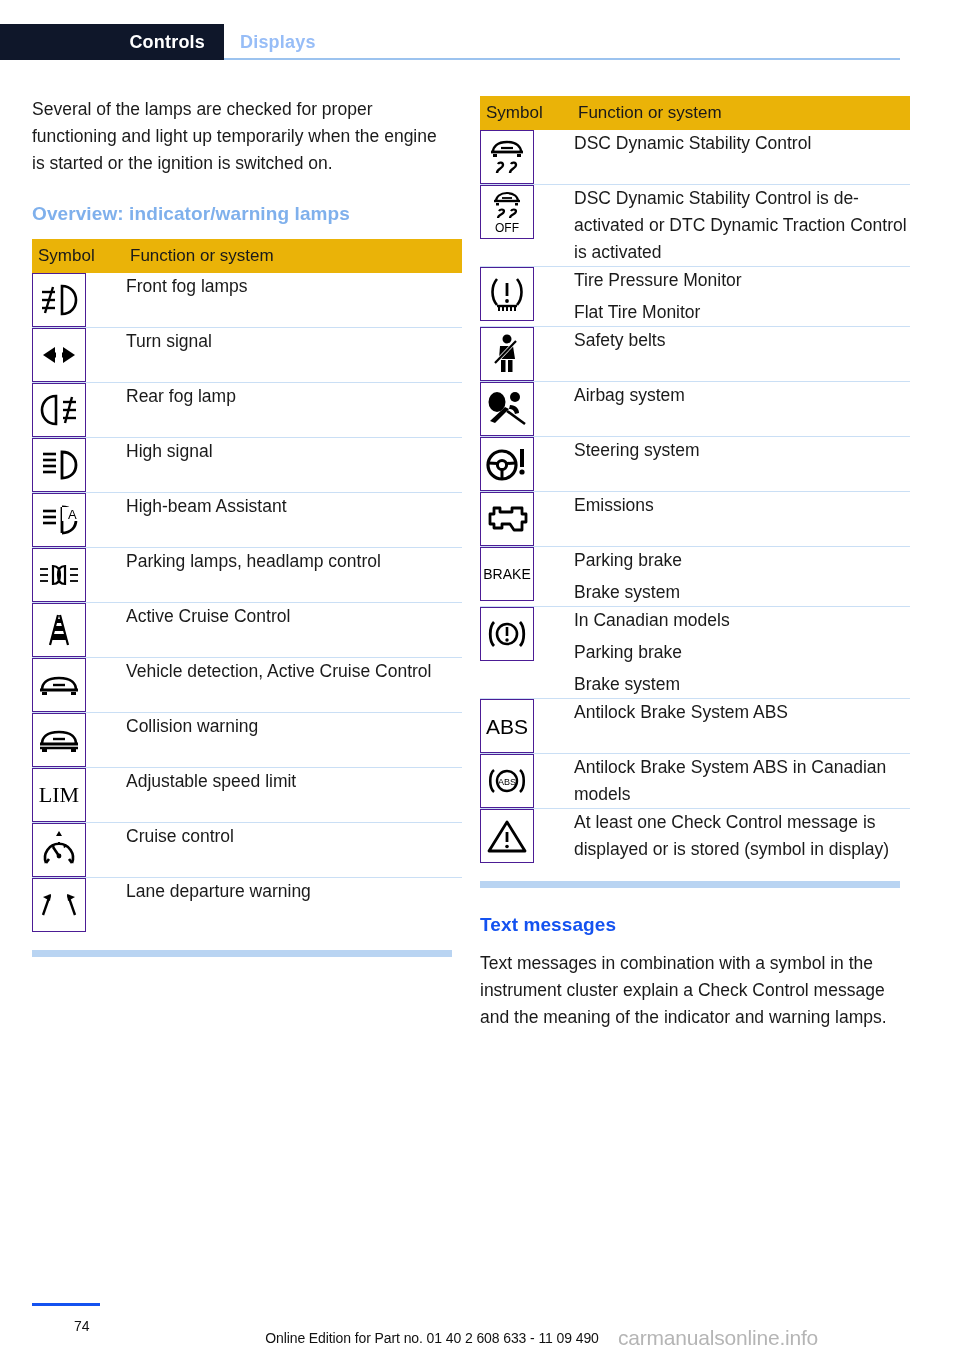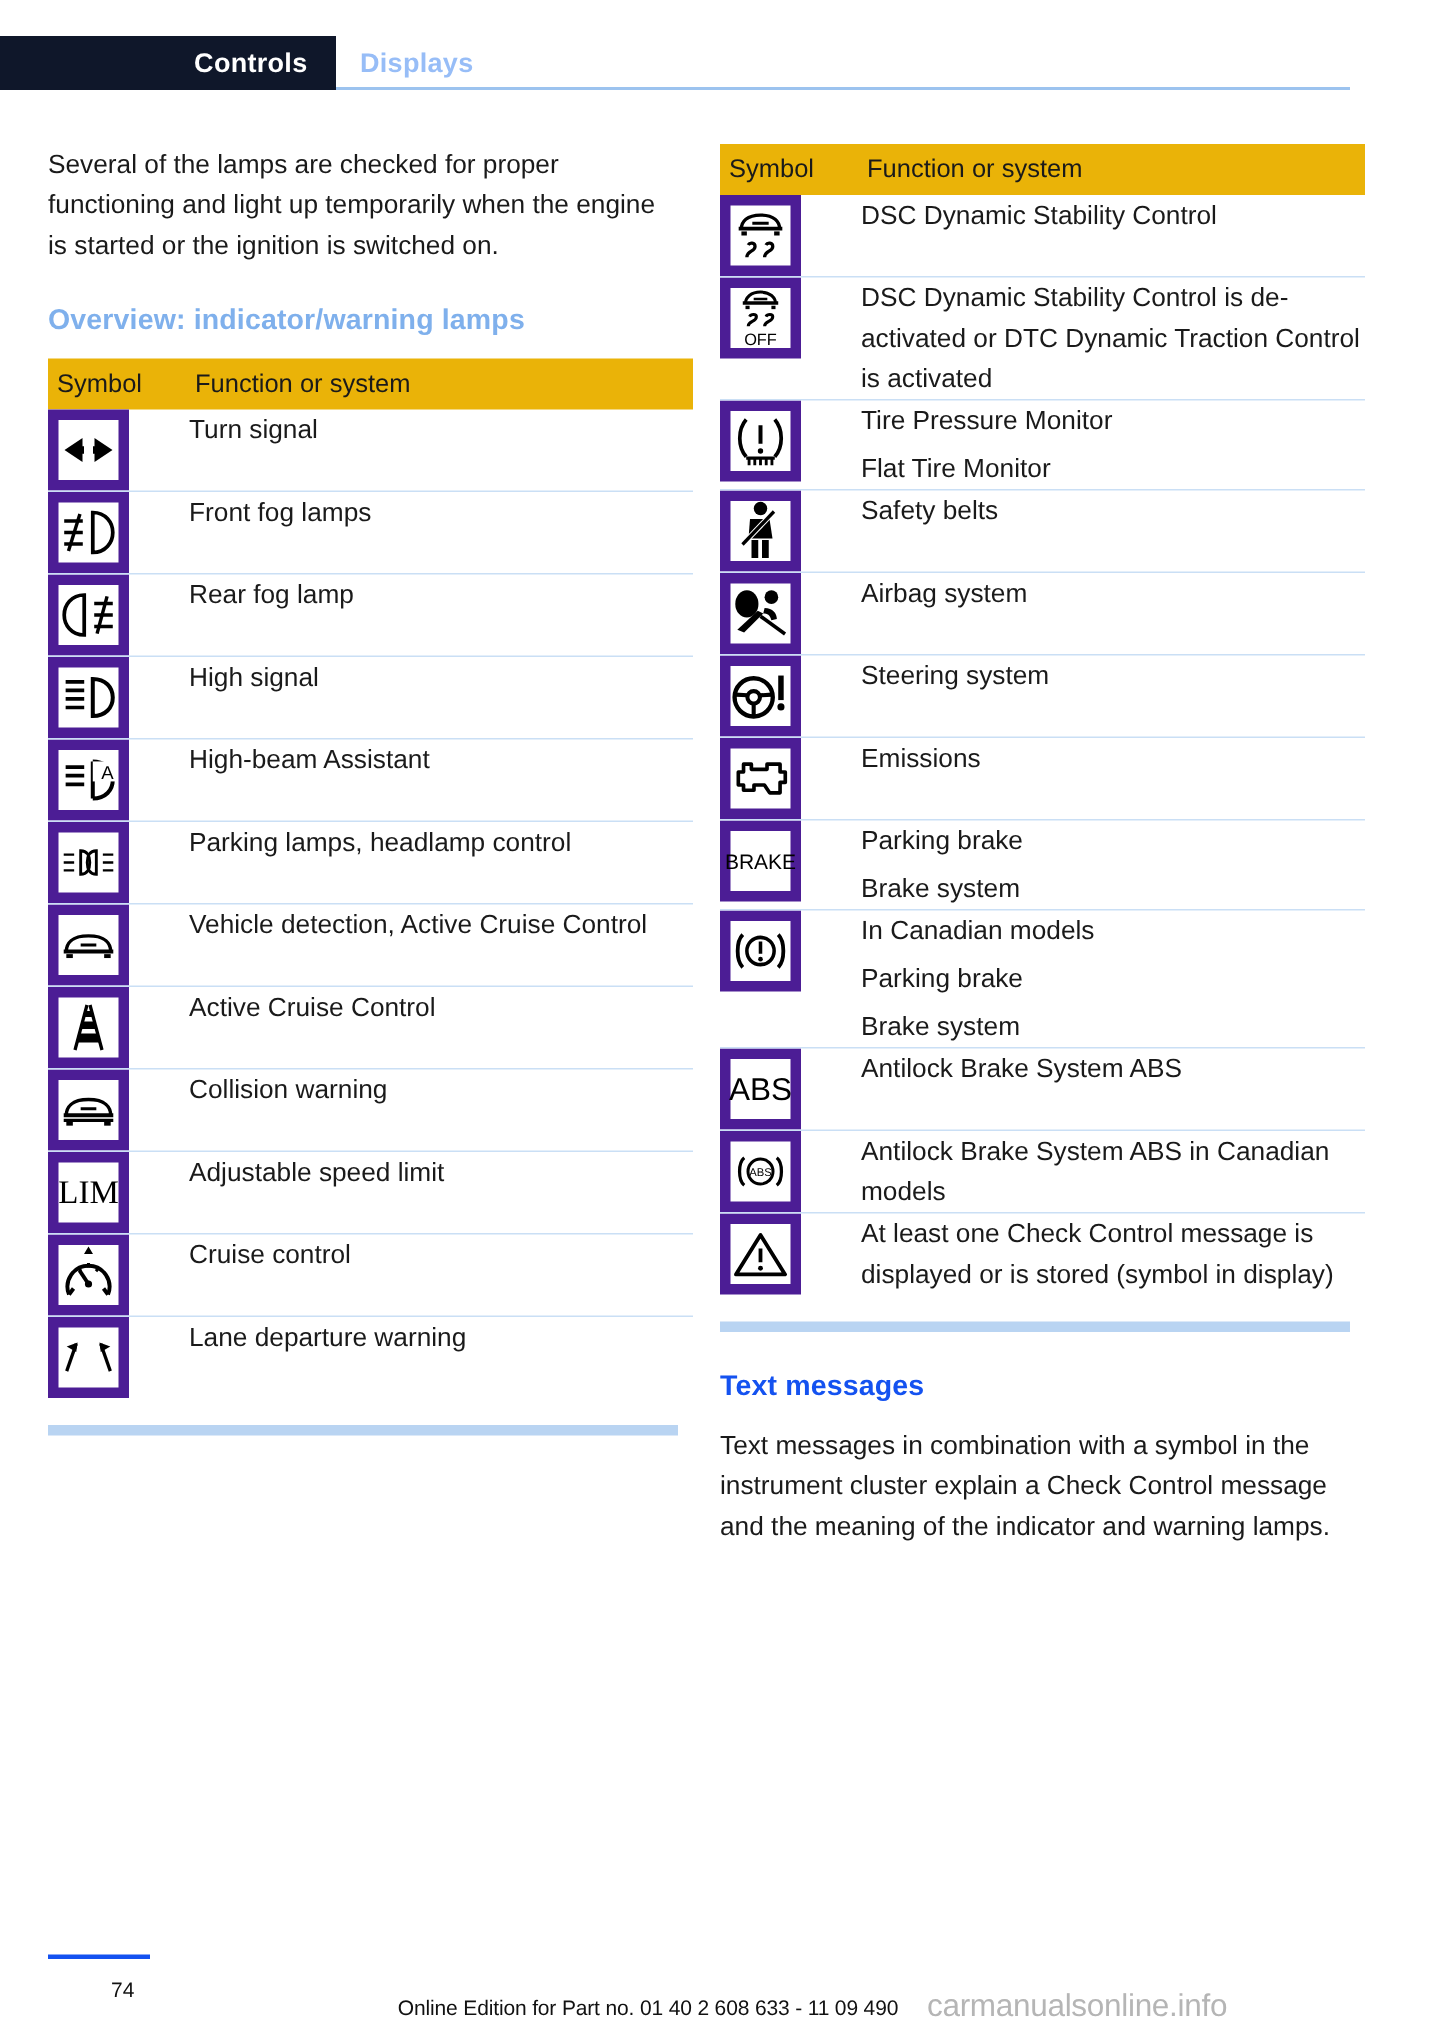--- a/index.html
+++ b/index.html
@@ -121,21 +121,21 @@
     font-size: 17.5px;
     line-height: 27px;
   }
   td.cell-func .line { display: block; }
   td.cell-func .line + .line { margin-top: 5px; }
 
   
   .icon-box {
     width: 54px;
     height: 54px;
-    border: 7px solid #4c1d95;
+    border: 1px solid #4c1d95;
     background: #fff;
     display: flex;
     align-items: center;
     justify-content: center;
     box-sizing: border-box;
   }
   .icon-box svg { display: block; }
   .icon-box .txt-glyph {
     font-family: "Liberation Sans", sans-serif;
     font-weight: normal;
@@ -205,45 +205,45 @@
       <tr>
         <th class="th-symbol">Symbol</th>
         <th class="th-func">Function or system</th>
       </tr>
     </thead>
     <tbody>
 
       <tr>
         <td class="cell-symbol">
           <div class="icon-box">
-            <svg width="40" height="20" viewBox="0 0 40 20">
-              <polygon points="16,2 4,10 16,18 16,12.5 17,12.5 17,7.5 16,7.5" fill="#000"></polygon>
-              <polygon points="24,2 36,10 24,18 24,12.5 23,12.5 23,7.5 24,7.5" fill="#000"></polygon>
-            </svg>
-          </div>
-        </td>
-        <td class="cell-func">
-          <span class="line">Turn signal</span>
-        </td>
-      </tr>
-
-      <tr>
-        <td class="cell-symbol">
-          <div class="icon-box">
             <svg width="42" height="34" viewBox="0 0 42 34">
               <path d="M24 3 C33 3 38 10 38 17 C38 24 33 31 24 31 L24 3 Z" fill="none" stroke="#000" stroke-width="2.6"></path>
               <line x1="4" y1="9" x2="17" y2="9" stroke="#000" stroke-width="2.4"></line>
               <line x1="4" y1="17" x2="17" y2="17" stroke="#000" stroke-width="2.4"></line>
               <line x1="4" y1="25" x2="17" y2="25" stroke="#000" stroke-width="2.4"></line>
               <line x1="15" y1="4" x2="7" y2="30" stroke="#000" stroke-width="2.4"></line>
             </svg>
           </div>
         </td>
         <td class="cell-func">
           <span class="line">Front fog lamps</span>
+        </td>
+      </tr>
+
+      <tr>
+        <td class="cell-symbol">
+          <div class="icon-box">
+            <svg width="40" height="20" viewBox="0 0 40 20">
+              <polygon points="16,2 4,10 16,18 16,12.5 17,12.5 17,7.5 16,7.5" fill="#000"></polygon>
+              <polygon points="24,2 36,10 24,18 24,12.5 23,12.5 23,7.5 24,7.5" fill="#000"></polygon>
+            </svg>
+          </div>
+        </td>
+        <td class="cell-func">
+          <span class="line">Turn signal</span>
         </td>
       </tr>
 
       <tr>
         <td class="cell-symbol">
           <div class="icon-box">
             <svg width="42" height="34" viewBox="0 0 42 34">
               <path d="M18 3 C9 3 4 10 4 17 C4 24 9 31 18 31 L18 3 Z" fill="none" stroke="#000" stroke-width="2.6"></path>
               <line x1="25" y1="9" x2="38" y2="9" stroke="#000" stroke-width="2.4"></line>
               <line x1="25" y1="17" x2="38" y2="17" stroke="#000" stroke-width="2.4"></line>
@@ -309,48 +309,48 @@
           </div>
         </td>
         <td class="cell-func">
           <span class="line">Parking lamps, headlamp control</span>
         </td>
       </tr>
 
       <tr>
         <td class="cell-symbol">
           <div class="icon-box">
+            <svg width="40" height="38" viewBox="0 0 40 38">
+              <line x1="11" y1="34" x2="19" y2="4" stroke="#000" stroke-width="2.2"></line>
+              <line x1="29" y1="34" x2="21" y2="4" stroke="#000" stroke-width="2.2"></line>
+              <polygon points="17.5,8 22.5,8 23.5,12 16.5,12" fill="#000"></polygon>
+              <polygon points="16,15 24,15 25.5,20 14.5,20" fill="#000"></polygon>
+              <polygon points="14,23 26,23 28,29 12,29" fill="#000"></polygon>
+            </svg>
+          </div>
+        </td>
+        <td class="cell-func">
+          <span class="line">Active Cruise Control</span>
+        </td>
+      </tr>
+
+      <tr>
+        <td class="cell-symbol">
+          <div class="icon-box">
             <svg width="46" height="26" viewBox="0 0 46 26">
               <path d="M6 18 C6 12 10 6 23 6 C36 6 40 12 40 18" fill="none" stroke="#000" stroke-width="2.6"></path>
               <line x1="4" y1="18" x2="42" y2="18" stroke="#000" stroke-width="3"></line>
               <line x1="17" y1="13" x2="29" y2="13" stroke="#000" stroke-width="2.4"></line>
               <rect x="6" y="20" width="5" height="3" fill="#000"></rect>
               <rect x="35" y="20" width="5" height="3" fill="#000"></rect>
             </svg>
           </div>
         </td>
         <td class="cell-func">
           <span class="line">Vehicle detection, Active Cruise Control</span>
-        </td>
-      </tr>
-
-      <tr>
-        <td class="cell-symbol">
-          <div class="icon-box">
-            <svg width="40" height="38" viewBox="0 0 40 38">
-              <line x1="11" y1="34" x2="19" y2="4" stroke="#000" stroke-width="2.2"></line>
-              <line x1="29" y1="34" x2="21" y2="4" stroke="#000" stroke-width="2.2"></line>
-              <polygon points="17.5,8 22.5,8 23.5,12 16.5,12" fill="#000"></polygon>
-              <polygon points="16,15 24,15 25.5,20 14.5,20" fill="#000"></polygon>
-              <polygon points="14,23 26,23 28,29 12,29" fill="#000"></polygon>
-            </svg>
-          </div>
-        </td>
-        <td class="cell-func">
-          <span class="line">Active Cruise Control</span>
         </td>
       </tr>
 
       <tr>
         <td class="cell-symbol">
           <div class="icon-box">
             <svg width="46" height="26" viewBox="0 0 46 26">
               <path d="M6 17 C6 11 10 5 23 5 C36 5 40 11 40 17" fill="none" stroke="#000" stroke-width="2.6"></path>
               <line x1="4" y1="17" x2="42" y2="17" stroke="#000" stroke-width="3"></line>
               <line x1="4" y1="21" x2="42" y2="21" stroke="#000" stroke-width="2.4"></line>

